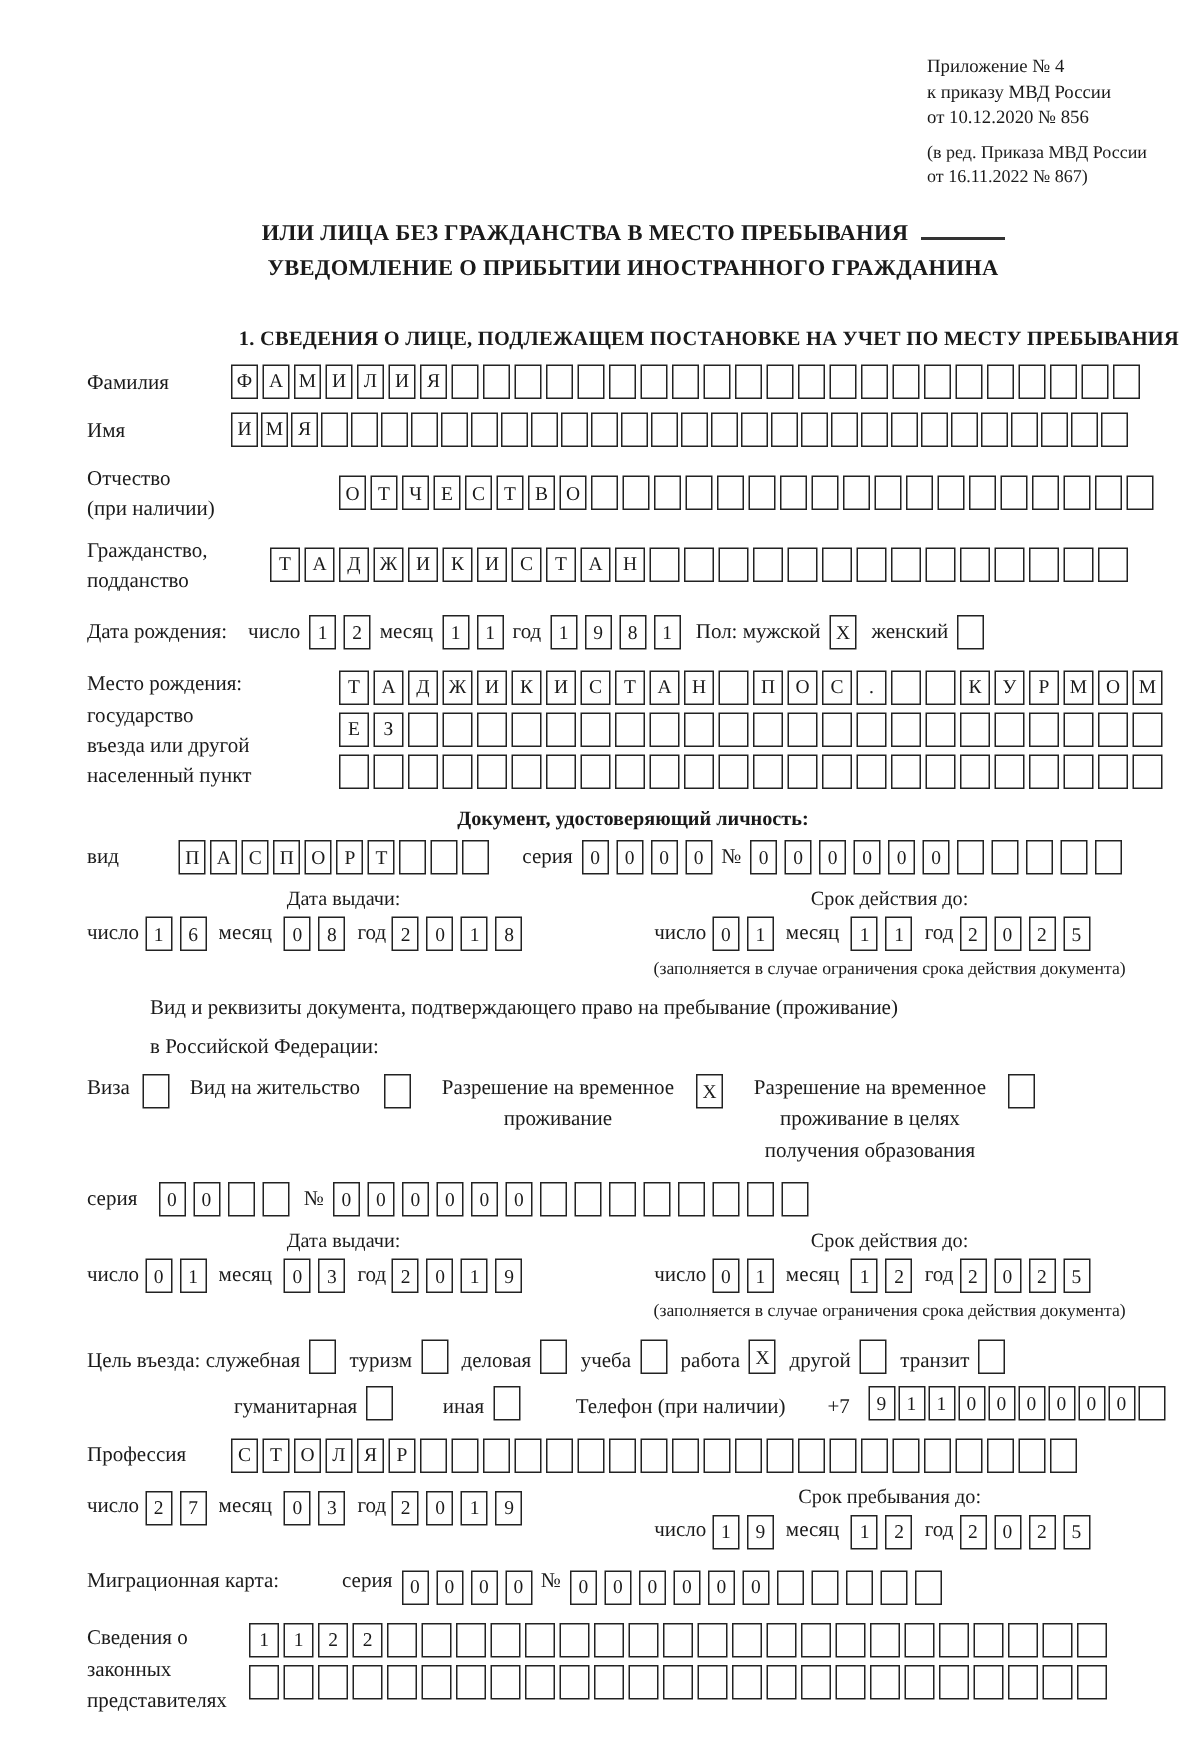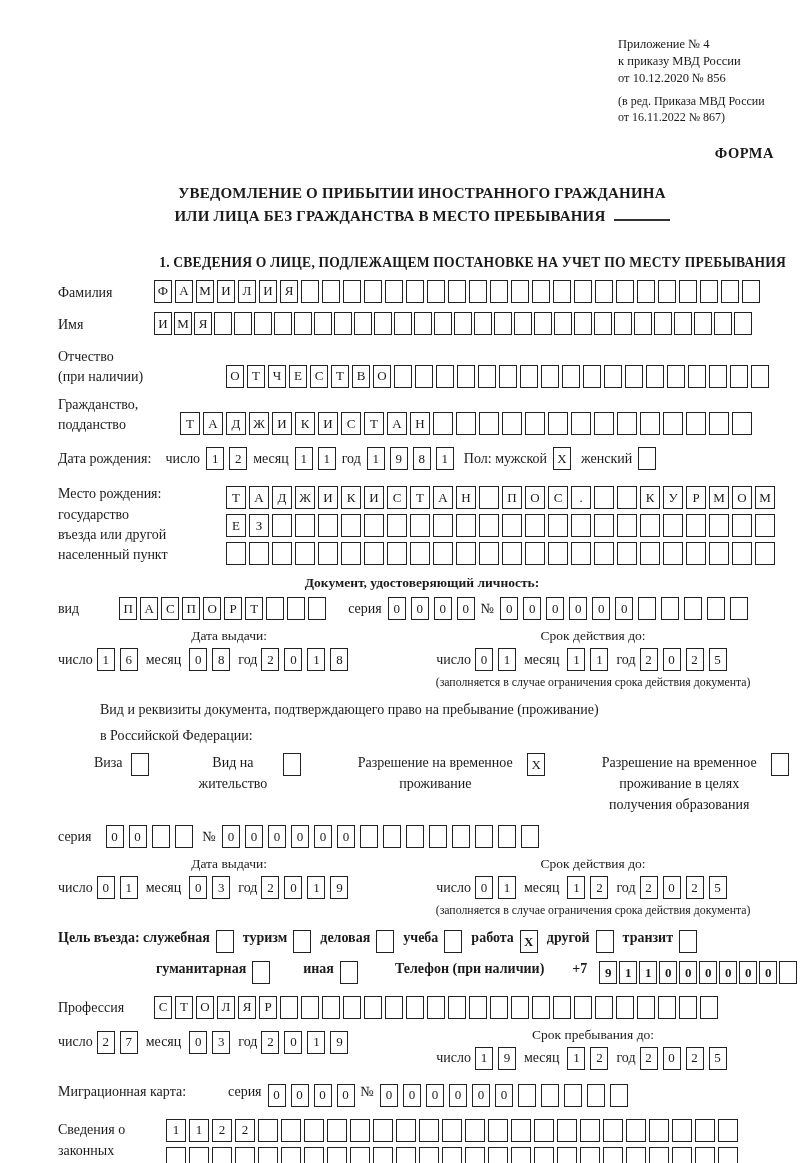--- a/index.html
+++ b/index.html
@@ -16,21 +16,21 @@
   .hdr-sub { margin-top:6px; font-size:12px; }
   .forma { text-align:right; font-weight:bold; font-size:14.5px; letter-spacing:.5px; margin:20px 12px 0 0; }
 
   
   .title { text-align:center; font-weight:bold; font-size:15px; line-height:1.55; margin-top:20px; letter-spacing:.2px; }
   .blank-line { display:inline-block; width:56px; border-bottom:2px solid #333; height:12px; margin-left:8px; }
 
   .section-head { font-weight:bold; font-size:13.6px; margin-top:26px; letter-spacing:.2px;text-align:right; }
 
   
-  .frow { display:flex; align-items:flex-end; margin-top:9px; }
+  .frow { display:flex; align-items:center; margin-top:9px; }
   .flabel { flex:none; font-size:14px; padding-top:3px; line-height:1.45; }
   .cells { display:flex; gap:3px; flex-wrap:nowrap; }
   .cell {
     flex:none; width:18px; height:23px; border:1.6px solid #222;
     display:inline-flex; align-items:center; justify-content:center;
     font-size:13px; font-family:"Liberation Serif", serif; background:#fff;
   }
   .w20 .cell { width:20px; }
   .stack { display:flex; flex-direction:column; gap:5px; }
 
@@ -46,25 +46,25 @@
   .half-r { width:53%; }
   .date-head { text-align:center; font-size:13.5px; }
   .date-line { display:flex; align-items:center; margin-top:4px; }
   .small-note { font-size:11.8px; margin-top:4px; text-align:center; white-space:nowrap; }
 
   .plain { font-size:14px; margin-top:9px; line-height:1.5;margin-left:42px; }
 
   
   .opts { display:flex; align-items:flex-start; margin-top:6px; gap:14px; }
   .opt { display:flex; align-items:flex-start; gap:8px; }
-  .opt .txt { text-align:center; line-height:1.5;margin-left:36px; }
+  .opt .txt { text-align:center; line-height:1.5; }
   .opt .cell { margin-top:1px; }
 
   .purpose-line { display:flex; align-items:center; gap:9px; margin-top:12px; flex-wrap:nowrap; }
-  .purpose-line .pair { display:flex; align-items:flex-start; gap:6px; white-space:nowrap;font-weight:bold; }
+  .purpose-line .pair { display:flex; align-items:flex-end; gap:6px; white-space:nowrap; }
   .purpose2 { margin-left:98px; margin-top:8px; }
   .phone-group { margin-left:28px; }
   .plus7 { margin:0 6px 0 22px; }
 
   .legal { display:flex; margin-top:10px; }
   .legal-label { width:108px; flex:none; line-height:1.5; padding-top:2px; }
 </style>
 </head>
 <body>
 
@@ -72,25 +72,24 @@
 
   <div class="hdr-block">
     <div>Приложение № 4</div>
     <div>к приказу МВД России</div>
     <div>от 10.12.2020 № 856</div>
     <div class="hdr-sub">
       <div>(в ред. Приказа МВД России</div>
       <div>от 16.11.2022 № 867)</div>
     </div>
   </div>
-  <div class="forma">ФОРМА</div>
 
   <div class="title">
+    <div><span>ИЛИ ЛИЦА БЕЗ ГРАЖДАНСТВА В МЕСТО ПРЕБЫВАНИЯ</span><span class="blank-line"></span></div>
     <div>УВЕДОМЛЕНИЕ О ПРИБЫТИИ ИНОСТРАННОГО ГРАЖДАНИНА</div>
-    <div><span>ИЛИ ЛИЦА БЕЗ ГРАЖДАНСТВА В МЕСТО ПРЕБЫВАНИЯ</span><span class="blank-line"></span></div>
   </div>
 
   <div class="section-head">1. СВЕДЕНИЯ О ЛИЦЕ, ПОДЛЕЖАЩЕМ ПОСТАНОВКЕ НА УЧЕТ ПО МЕСТУ ПРЕБЫВАНИЯ</div>
 
   <div class="frow">
     <div class="flabel" style="width:96px">Фамилия</div>
     <div class="cells">
         <span class="cell">Ф</span>
         <span class="cell">А</span>
         <span class="cell">М</span>

